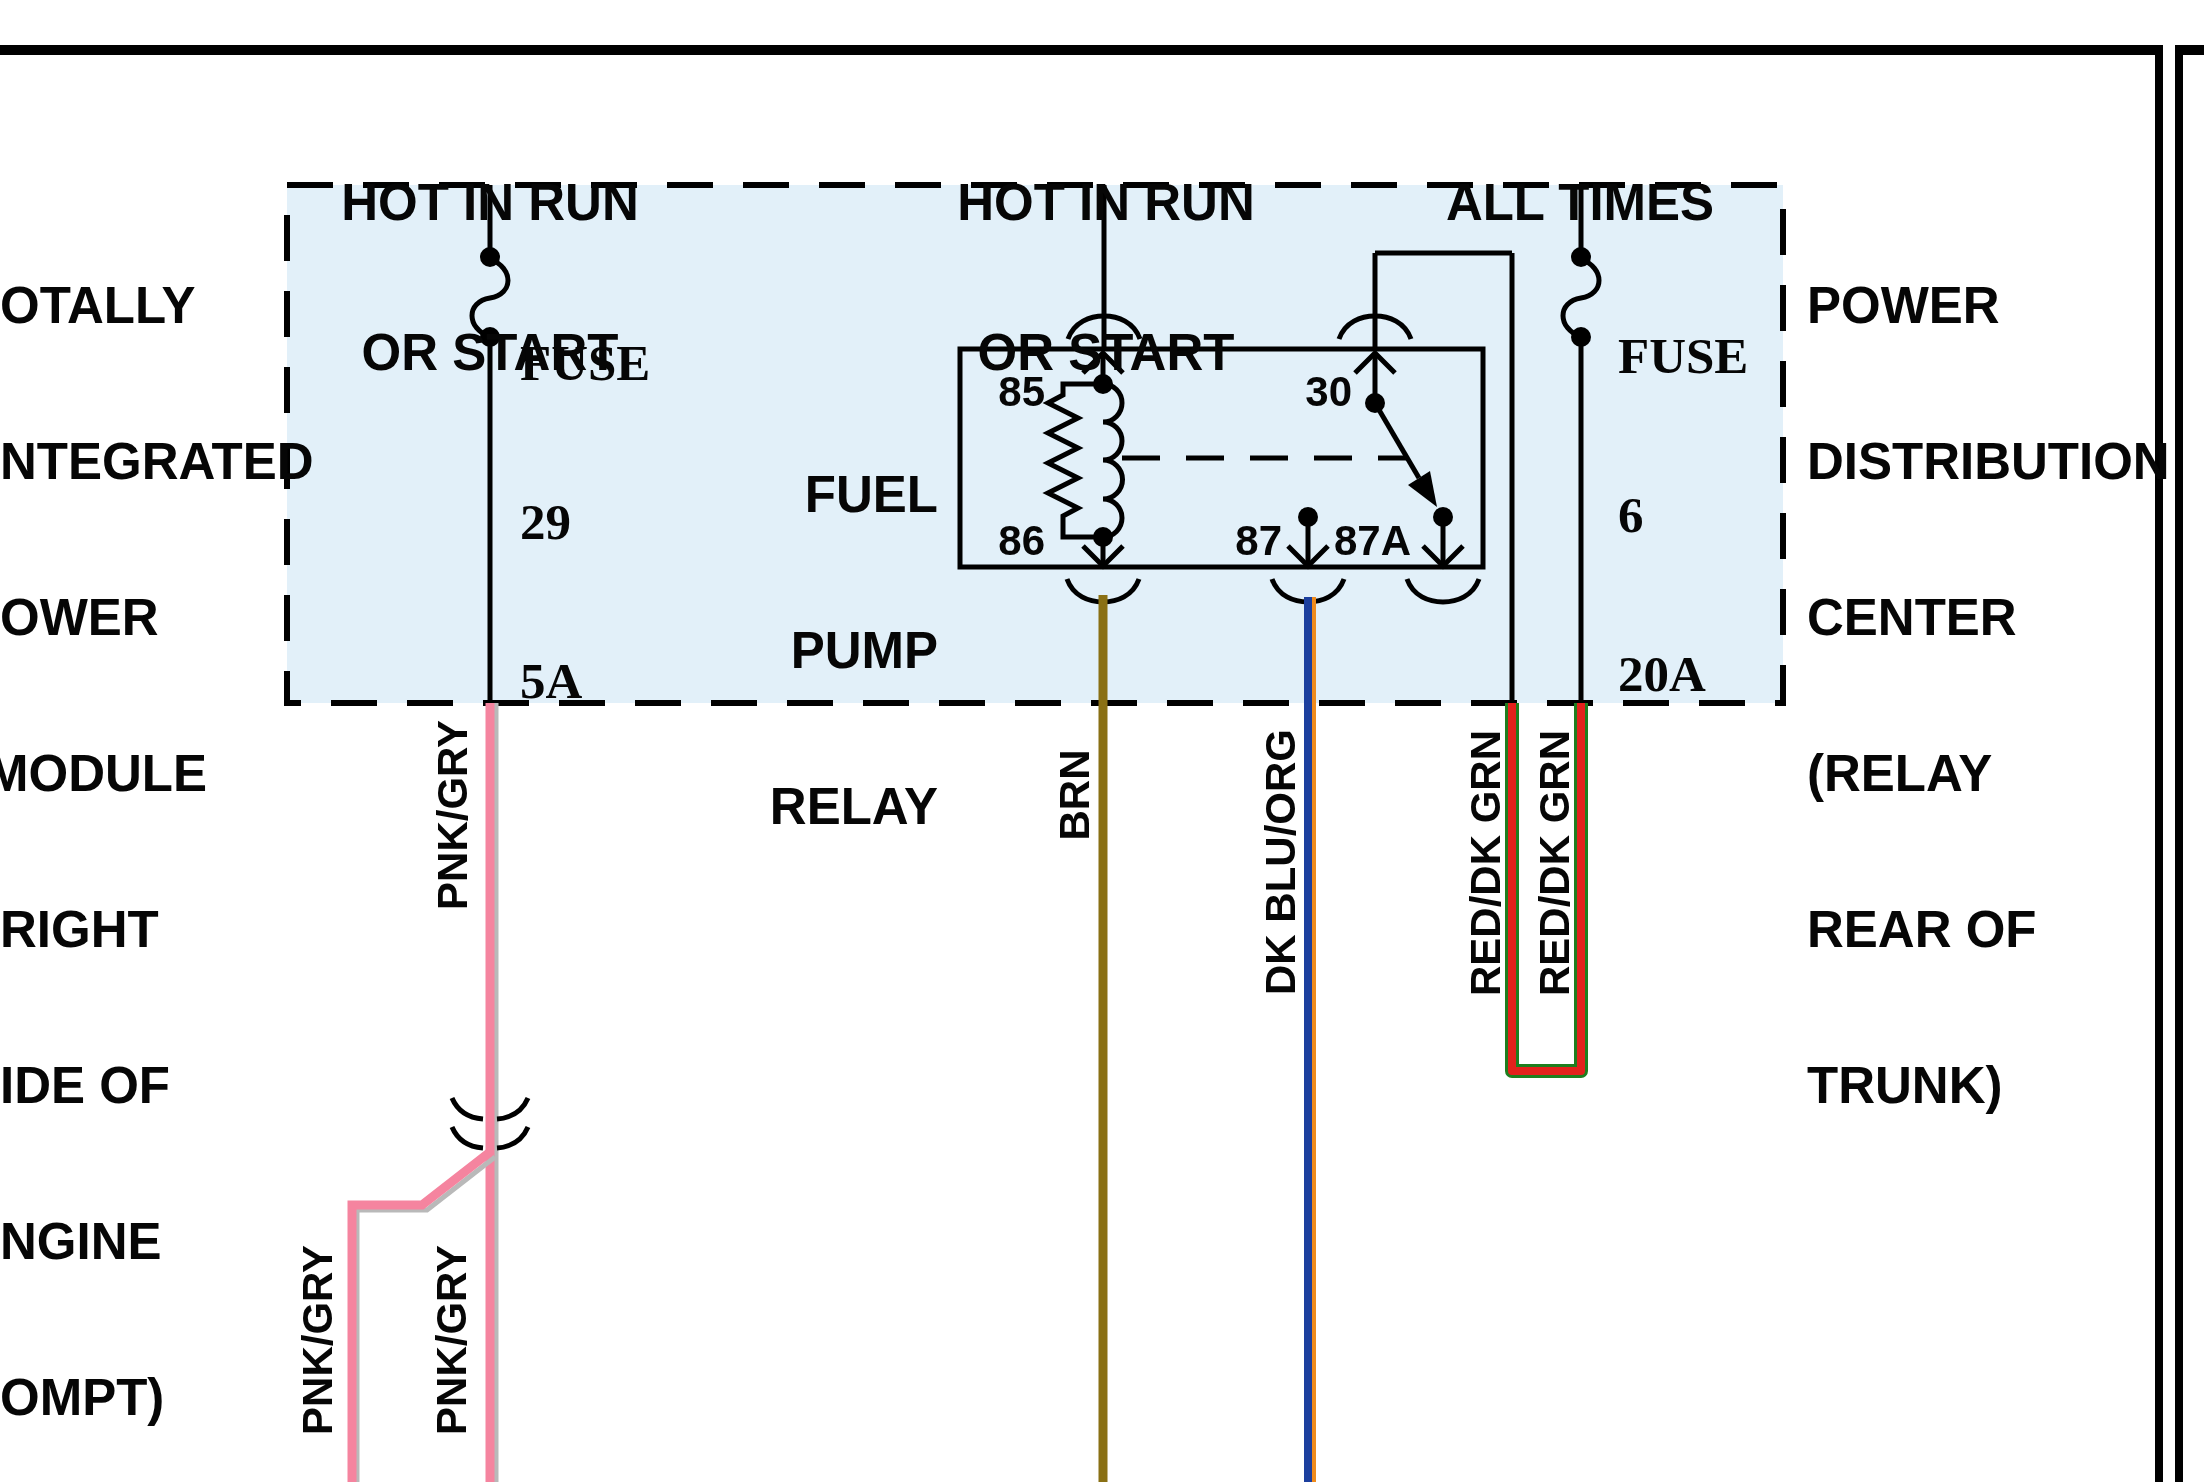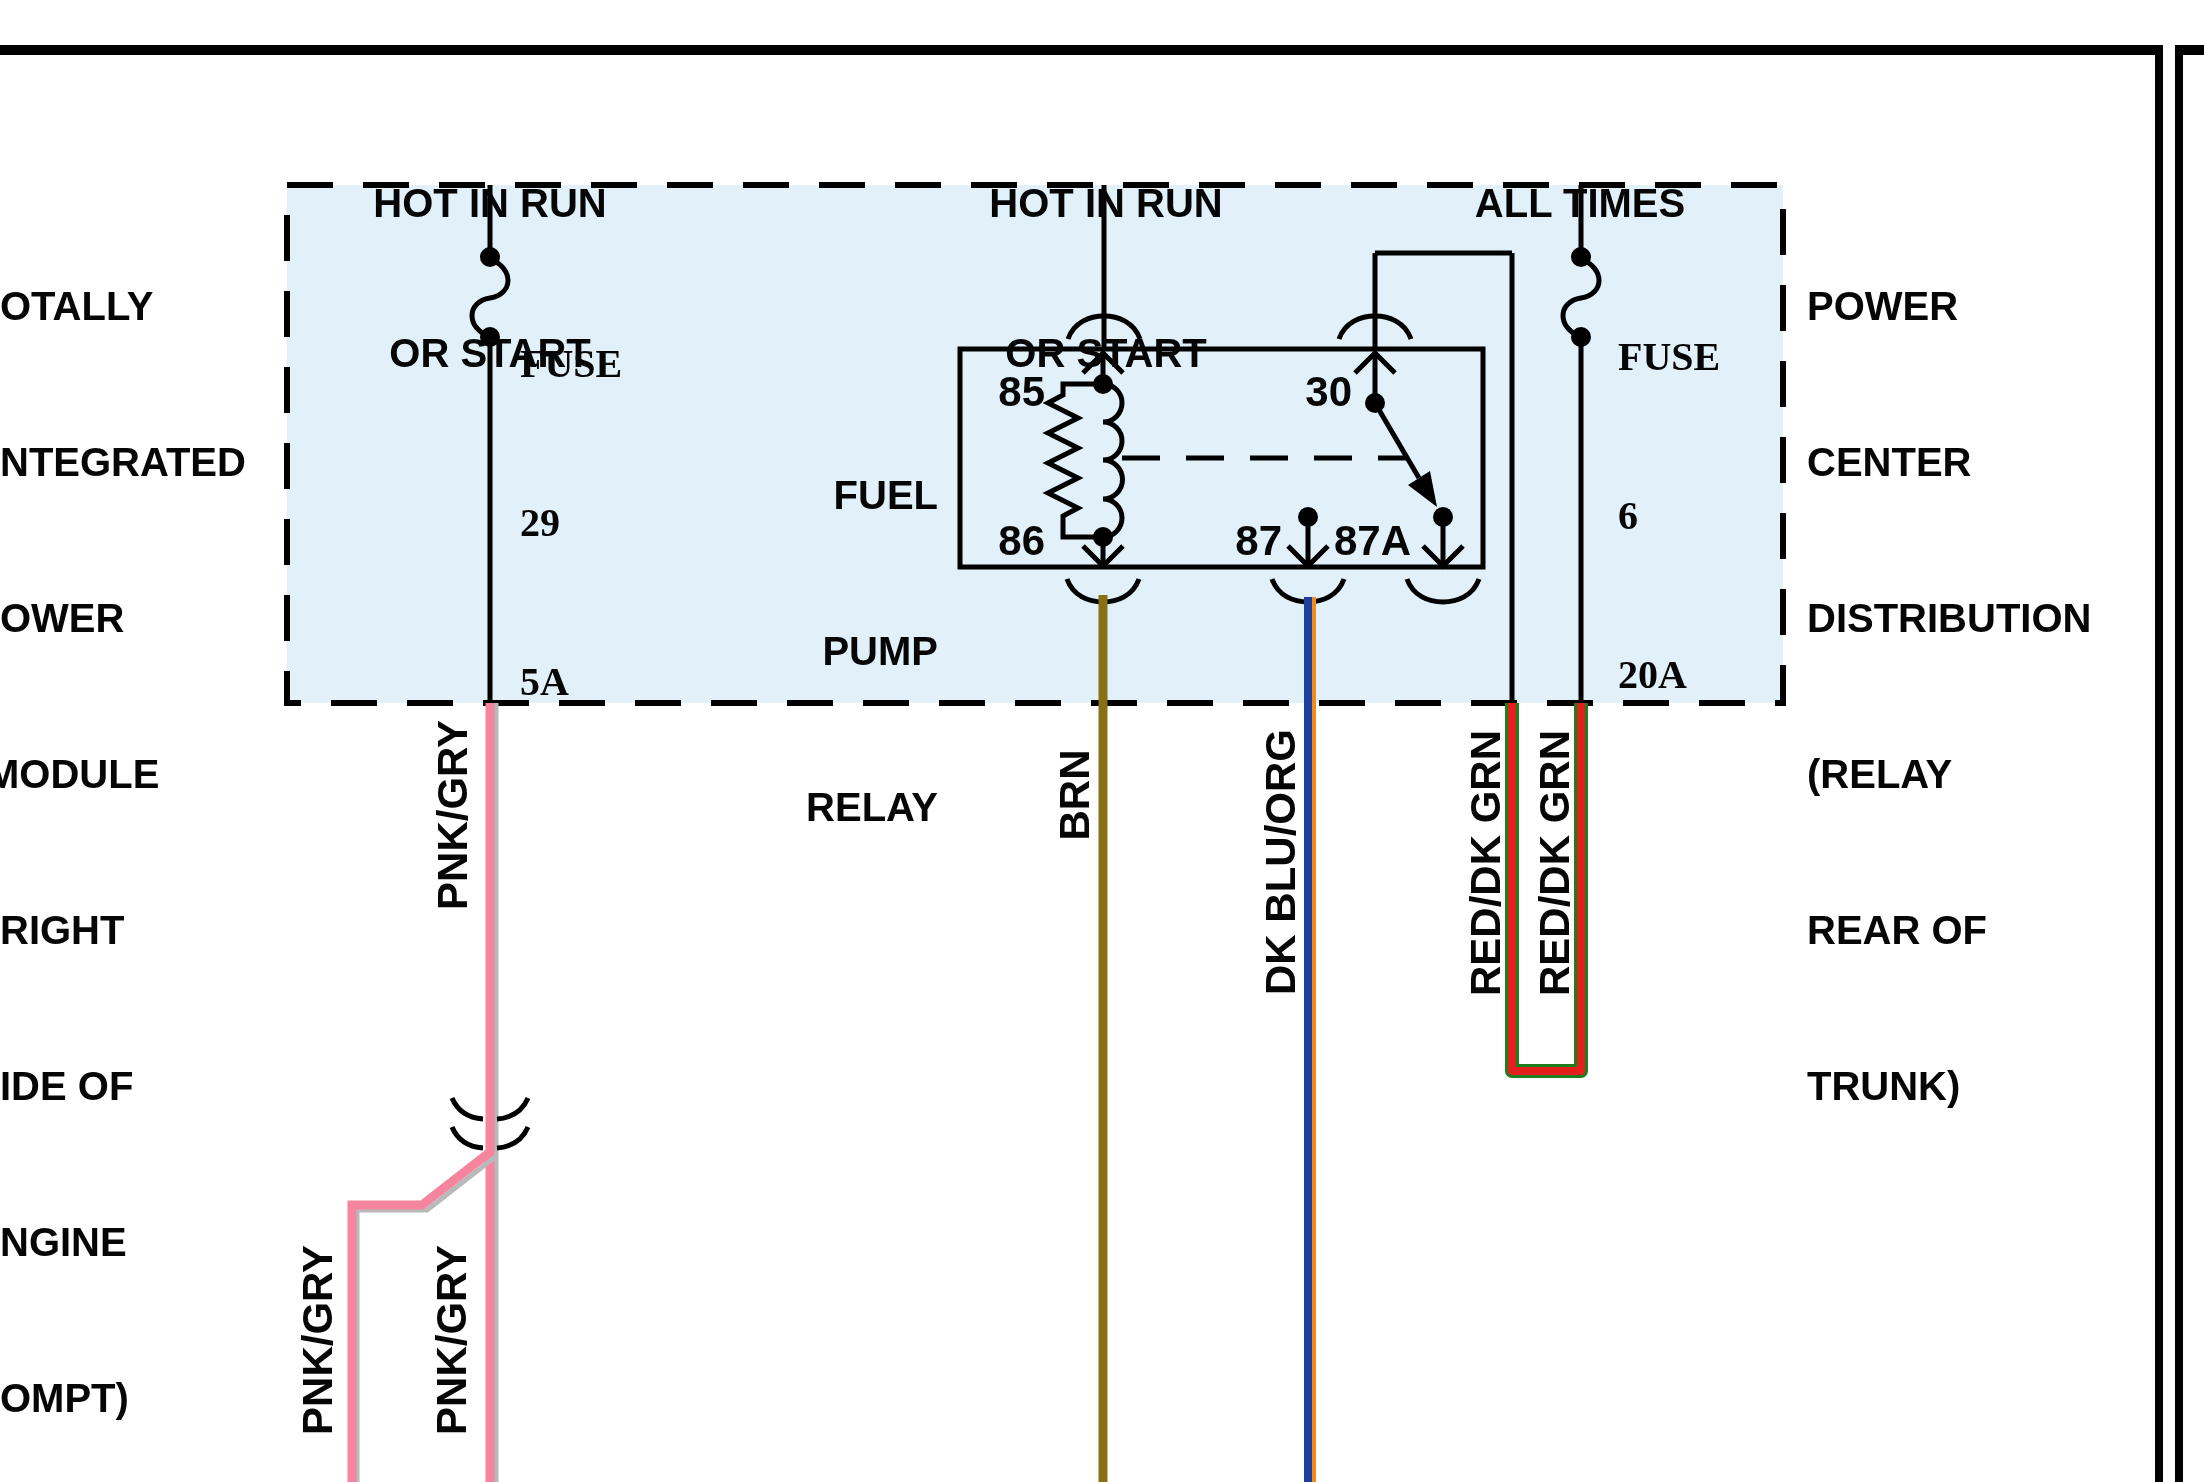--- a/index.html
+++ b/index.html
@@ -1,21 +1,21 @@
 <!DOCTYPE html>
 <html><head>
 <meta charset="utf-8">
 <style>
   html,body{margin:0;padding:0;background:#fff;}
   #stage{
     position:relative;width:2204px;height:1482px;background:#ffffff;overflow:hidden;
     font-family:"Liberation Sans", sans-serif;font-weight:700;color:#060606;
   }
   #wiresvg{position:absolute;left:0;top:0;}
-  .lbl{position:absolute;white-space:pre;line-height:50px;font-size:40px;}
+  .lbl{position:absolute;white-space:pre;line-height:50px;font-size:51px;}
   .ctr{text-align:center;}
   .rgt{text-align:right;}
   .blk .ln{display:block;}
   .left-module{left:0;top:176px;line-height:52px;}
   .left-module .ln:nth-child(4){margin-left:-14px;}
   .right-module{left:1807px;top:176px;line-height:52px;}
   .hdr{width:440px;top:78px;line-height:50px;}
   .fuseblk{line-height:53px;font-family:Liberation Serif, serif;}
   .relaylbl{left:740px;top:365px;width:198px;line-height:52px;}
   .pinlbl{font-size:42px;line-height:42px;}
@@ -143,22 +143,22 @@
     <span class="ln">OWER</span>
     <span class="ln">MODULE</span>
     <span class="ln">RIGHT</span>
     <span class="ln">IDE OF</span>
     <span class="ln">NGINE</span>
     <span class="ln">OMPT)</span>
   </div>
 
   <div class="lbl right-module blk">
     <span class="ln">POWER</span>
+    <span class="ln">DISTRIBUTION</span>
     <span class="ln">CENTER</span>
-    <span class="ln">DISTRIBUTION</span>
     <span class="ln">(RELAY</span>
     <span class="ln">REAR OF</span>
     <span class="ln">TRUNK)</span>
   </div>
 
   <div class="lbl fuseblk blk" style="left:520px;top:231px;">
     <span class="ln">FUSE</span>
     <span class="ln">29</span>
     <span class="ln">5A</span>
   </div>

